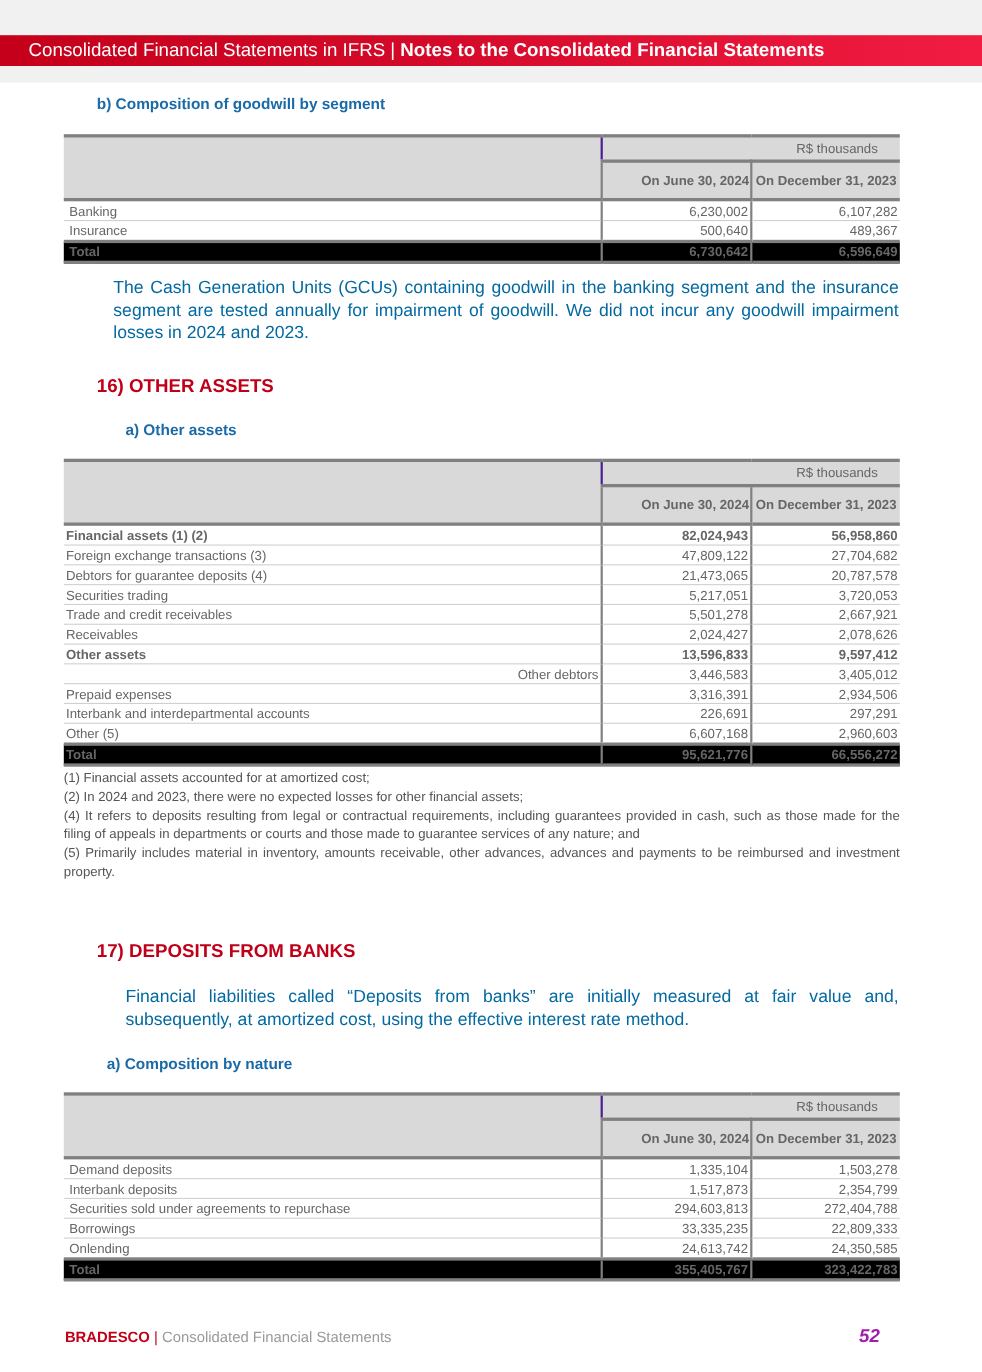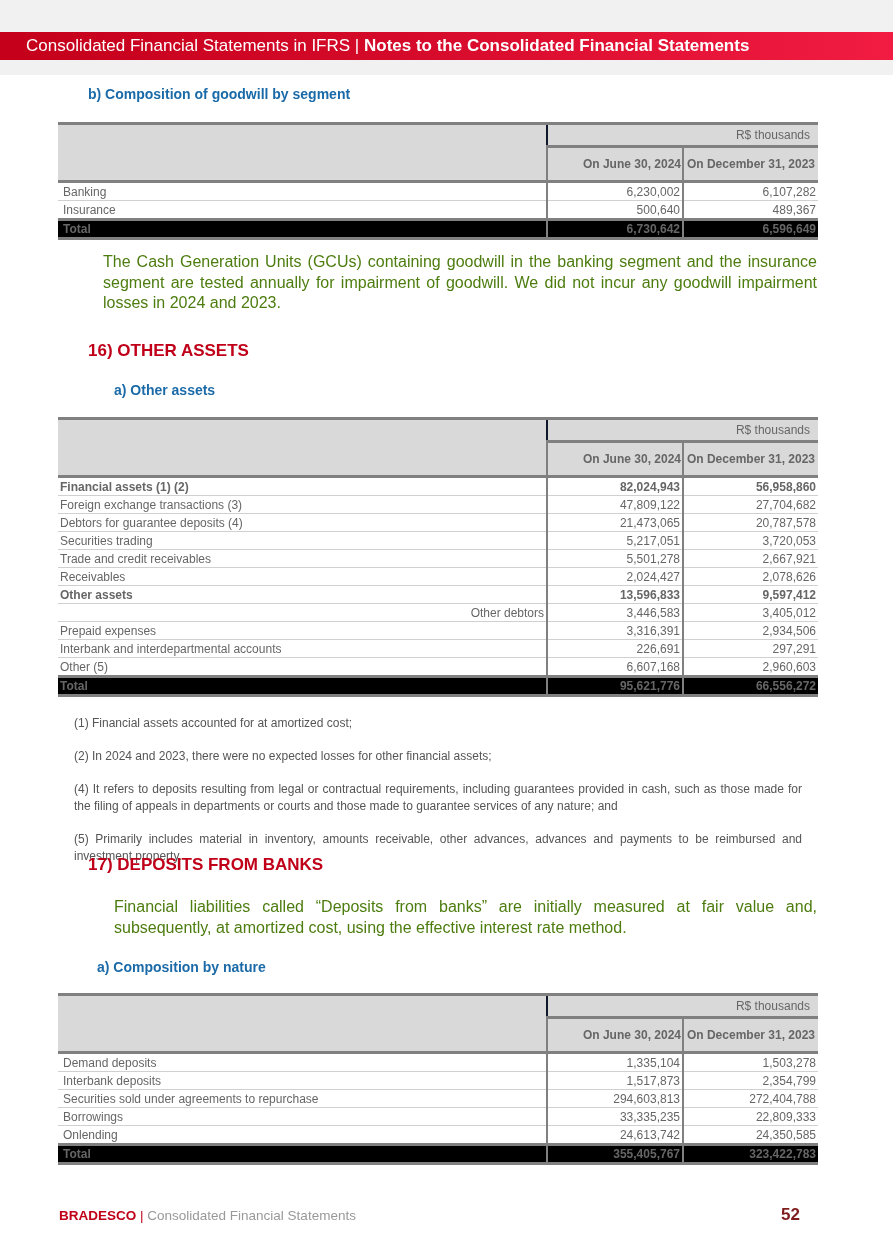--- a/index.html
+++ b/index.html
@@ -12,50 +12,50 @@
     position: absolute; left: 0; top: 32px; width: 893px; height: 28px;
     background: linear-gradient(to right, #c4001a 0%, #d50a2a 45%, #f21c42 100%);
     color: #fff; font-size: 17px; line-height: 28px; white-space: nowrap;
   }
   .header-bar .inner { padding-left: 26px; }
   .header-bar .bold { font-weight: bold; }
 
   .h-sub { position: absolute; color: #1a6aa8; font-weight: bold; font-size: 14px; }
   .h-sec { position: absolute; color: #c00018; font-weight: bold; font-size: 17px; }
   .para {
-    position: absolute; font-size: 16px; line-height: 20.5px; color: #4d7c0f; text-align: justify;
+    position: absolute; font-size: 16px; line-height: 20.5px; color: #0369a1; text-align: justify;
   }
 
   table.fin {
     position: absolute; left: 58px; width: 760px; border-collapse: collapse;
     font-size: 12px; color: #666; table-layout: fixed;
   }
   table.fin col.c0 { width: 489px; }
   table.fin col.c1 { width: 136px; }
   table.fin col.c2 { width: 135px; }
   table.fin thead tr.unit td { background: #d9d9d9; height: 18px; }
-  table.fin thead tr.unit td.unit-cell { text-align: right; padding-right: 8px; border-left: 2px solid #0f172a; border-bottom: 3px solid #808080; }
+  table.fin thead tr.unit td.unit-cell { text-align: right; padding-right: 20px; border-left: 2px solid #4c1d95; border-bottom: 3px solid #808080; }
   table.fin thead tr.top td { border-top: 3px solid #808080; }
   table.fin thead tr.cols td { background: #d9d9d9; font-weight: bold; text-align: center; height: 30px; line-height: 14px; border-bottom: 3px solid #808080; }
   table.fin thead tr.cols td.c1h { border-left: 2px solid #808080; text-align: right; }
   table.fin thead tr.cols td.c2h { border-left: 2px solid #808080; }
   table.fin tbody td { height: 17px; border-bottom: 1px solid #d0d0d0; padding: 0 2px; white-space: nowrap; }
   table.fin tbody td.lbl { padding-left: 5px; }
   table.fin tbody td.num { text-align: right; border-left: 2px solid #808080; }
   table.fin tbody tr.bold td { font-weight: bold; }
   table.fin tbody tr.total td { background: #000000; font-weight: bold; border-top: 3px solid #808080; border-bottom: 3px solid #808080; height: 16px; }
 
   .notes { position: absolute; left: 58px; top: 699px; width: 760px; font-size: 12px; line-height: 17px; color: #555; text-align: justify; }
-  .notes div { margin: 16px; }
+  .notes div { margin: 0; }
 
   .footer-left { position: absolute; left: 59px; top: 1208px; font-size: 13.5px; white-space: nowrap; }
   .footer-left .brand { color: #c00018; font-weight: bold; }
   .footer-left .sep { color: #c00018; }
   .footer-left .doc { color: #999; }
-  .footer-page { position: absolute; left: 781px; top: 1205px; font-size: 17px; color: #7f1d1d; font-weight: bold; }
+  .footer-page { position: absolute; left: 781px; top: 1205px; font-size: 17px; color: #a21caf; font-weight: bold; font-style: italic; }
 </style>
 </head>
 <body>
 
 <div class="top-band"></div>
 <div class="header-bar">
   <div class="inner">
     <span>Consolidated Financial Statements in IFRS | </span><span class="bold">Notes to the Consolidated Financial Statements</span>
   </div>
 </div>

